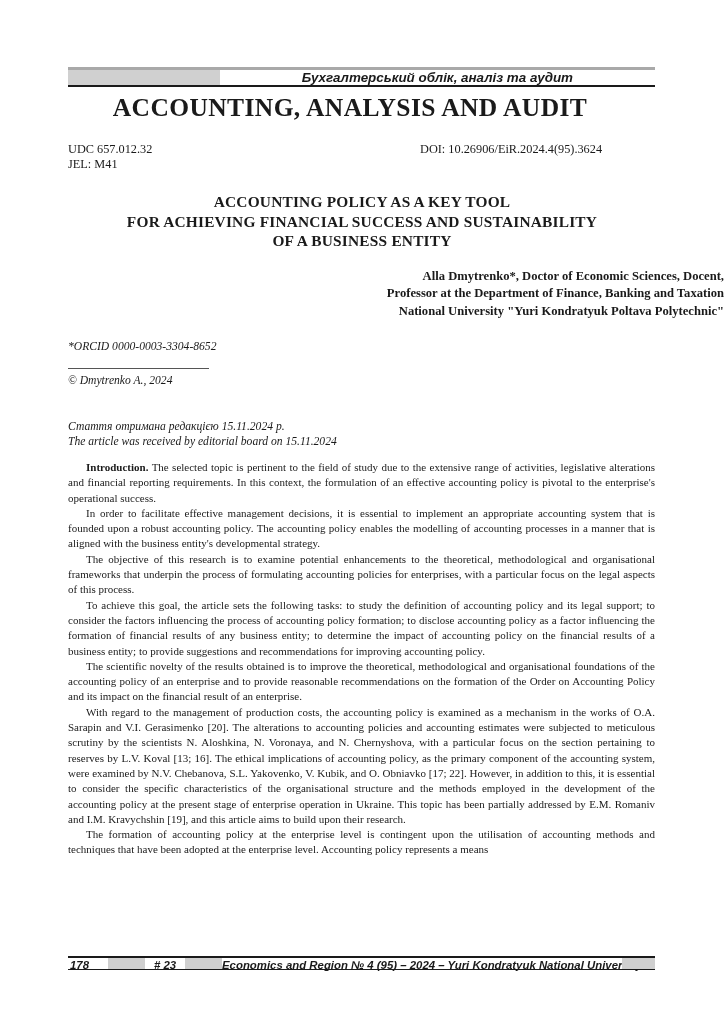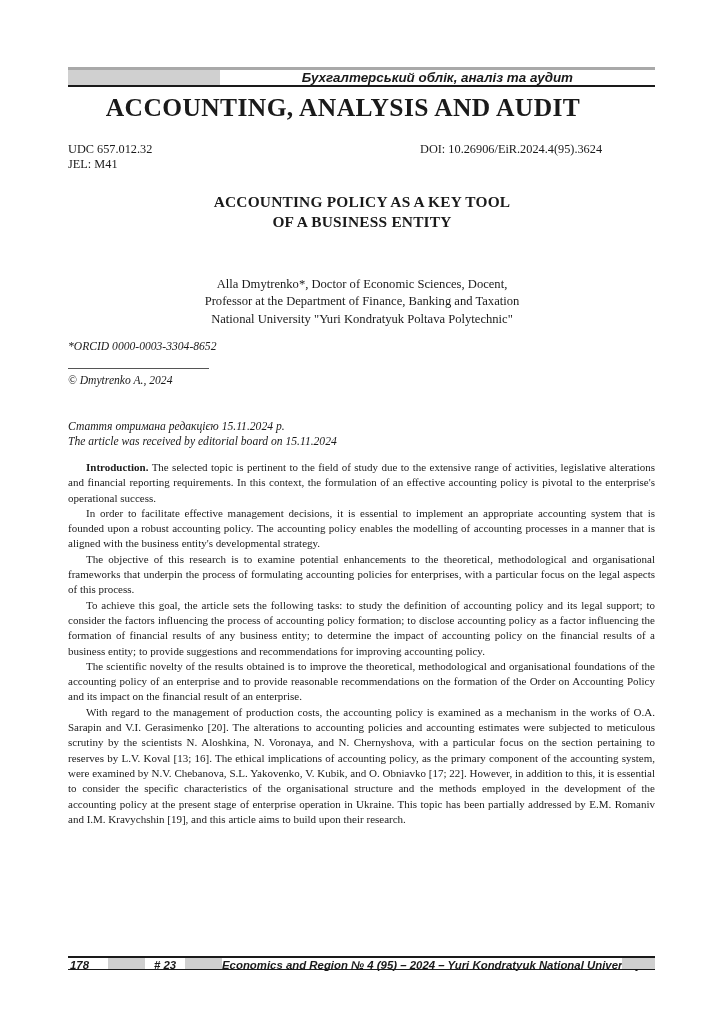--- a/index.html
+++ b/index.html
@@ -42,21 +42,21 @@
     font-style: italic;
     font-weight: bold;
     font-size: 13.4px;
     line-height: 15px;
     color: #1a1a1a;
     white-space: nowrap;
   }
   
   .section-heading {
     position: absolute;
-    left: 4px;
+    left: 11px;
     width: 644px;
     top: 93px;
     text-align: center;
     font-weight: bold;
     font-size: 25.5px;
     line-height: 30px;
     letter-spacing: 0.4px;
     color: #1a1a1a;
     margin: 0;
     padding-left: 17px;
@@ -87,23 +87,23 @@
     color: #1a1a1a;
     margin: 0;
   }
   .article-title span { display: block; white-space: nowrap; }
 
   
   .author-block {
     position: absolute;
     left: 0;
     width: 724px;
-    top: 276px;
-    text-align: center;
-    font-weight: normal;
+    top: 268px;
+    text-align: right;
+    font-weight: bold;
     font-size: 12.6px;
     line-height: 17.3px;
     color: #1a1a1a;
   }
   .author-block span { display: block; white-space: nowrap; }
 
   .italic-note {
     position: absolute;
     left: 68px;
     font-style: italic;
@@ -182,20 +182,21 @@
 </div>
 
 <h1 class="section-heading">ACCOUNTING, ANALYSIS AND AUDIT</h1>
 
 <div class="meta udc">UDC 657.012.32</div>
 <div class="meta jel">JEL: M41</div>
 <div class="meta doi">DOI: 10.26906/EiR.2024.4(95).3624</div>
 
 <h2 class="article-title">
   <span>ACCOUNTING POLICY AS A KEY TOOL</span>
+  <span>FOR ACHIEVING FINANCIAL SUCCESS AND SUSTAINABILITY</span>
   <span>OF A BUSINESS ENTITY</span>
 </h2>
 
 <div class="author-block">
   <span>Alla Dmytrenko*, Doctor of Economic Sciences, Docent,</span>
   <span>Professor at the Department of Finance, Banking and Taxation</span>
   <span>National University "Yuri Kondratyuk Poltava Polytechnic"</span>
 </div>
 
 <div class="italic-note orcid">*ORCID 0000-0003-3304-8652</div>
@@ -205,20 +206,21 @@
 <div class="italic-note received-ua">Стаття отримана редакцією 15.11.2024 р.</div>
 <div class="italic-note received-en">The article was received by editorial board on 15.11.2024</div>
 
 <div class="body-text">
   <p><b>Introduction.</b><span> The selected topic is pertinent to the field of study due to the extensive range of activities, legislative alterations and financial reporting requirements. In this context, the formulation of an effective accounting policy is pivotal to the enterprise's operational success.</span></p>
   <p><span>In order to facilitate effective management decisions, it is essential to implement an appropriate accounting system that is founded upon a robust accounting policy. The accounting policy enables the modelling of accounting processes in a manner that is aligned with the business entity's developmental strategy.</span></p>
   <p><span>The objective of this research is to examine potential enhancements to the theoretical, methodological and organisational frameworks that underpin the process of formulating accounting policies for enterprises, with a particular focus on the legal aspects of this process.</span></p>
   <p><span>To achieve this goal, the article sets the following tasks: to study the definition of accounting policy and its legal support; to consider the factors influencing the process of accounting policy formation; to disclose accounting policy as a factor influencing the formation of financial results of any business entity; to determine the impact of accounting policy on the financial results of a business entity; to provide suggestions and recommendations for improving accounting policy.</span></p>
   <p><span>The scientific novelty of the results obtained is to improve the theoretical, methodological and organisational foundations of the accounting policy of an enterprise and to provide reasonable recommendations on the formation of the Order on Accounting Policy and its impact on the financial result of an enterprise.</span></p>
   <p><span>With regard to the management of production costs, the accounting policy is examined as a mechanism in the works of O.A. Sarapin and V.I. Gerasimenko [20]. The alterations to accounting policies and accounting estimates were subjected to meticulous scrutiny by the scientists N. Aloshkina, N. Voronaya, and N. Chernyshova, with a particular focus on the section pertaining to reserves by L.V. Koval [13; 16]. The ethical implications of accounting policy, as the primary component of the accounting system, were examined by N.V. Chebanova, S.L. Yakovenko, V. Kubik, and O. Obniavko [17; 22]. However, in addition to this, it is essential to consider the specific characteristics of the organisational structure and the methods employed in the development of the accounting policy at the present stage of enterprise operation in Ukraine. This topic has been partially addressed by E.M. Romaniv and I.M. Kravychshin [19], and this article aims to build upon their research.</span></p>
+  <p><span>The formation of accounting policy at the enterprise level is contingent upon the utilisation of accounting methods and techniques that have been adopted at the enterprise level. Accounting policy represents a means</span></p>
 </div>
 
 <div class="run-footer">
   <div class="cell f-page">178</div>
   <div class="cell gray f-g1"></div>
   <div class="cell f-issue"># 23</div>
   <div class="cell gray f-g2"></div>
   <div class="cell f-journal">Economics and Region № 4 (95) – 2024 – Yuri Kondratyuk National University</div>
   <div class="cell gray f-g3"></div>
 </div>

